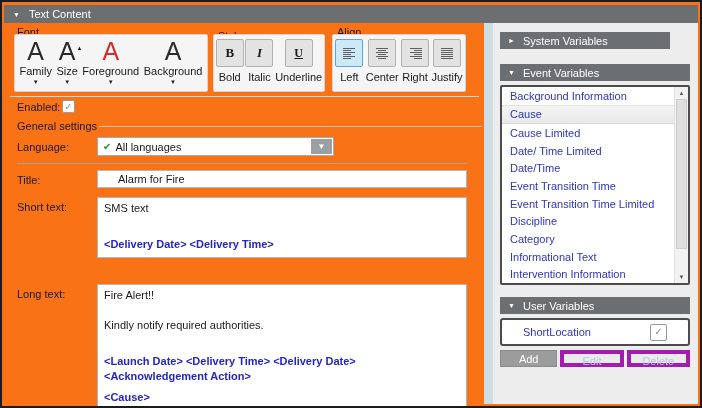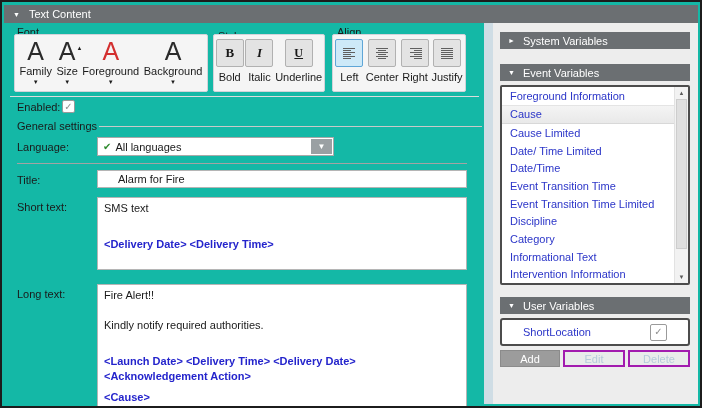--- a/index.html
+++ b/index.html
@@ -1,17 +1,17 @@
 <!DOCTYPE html>
 <html><head>
 <meta charset="utf-8">
 <style>
   html,body{margin:0;padding:0;background:#fff;}
   #app{position:relative;width:702px;height:408px;box-sizing:border-box;
-       border:2px solid #1c1c1c;background:#14b8a6;overflow:hidden;
+       border:2px solid #1c1c1c;background:#f97316;overflow:hidden;
        font-family:"Liberation Sans",sans-serif;font-size:11px;color:#1a1a1a;}
   .abs{position:absolute;box-sizing:border-box;}
 
   
   .titlebar{left:2px;top:3px;right:2px;height:18px;background:#6b6f72;color:#fff;
             display:flex;align-items:center;gap:9px;padding-left:9px;}
   .tri{font-size:7px;line-height:1;}
 
   
   .grouplabel{color:#1a1a1a;}
@@ -66,21 +66,21 @@
         font-size:6px;color:#5a5a5a;}
   .sarr.top{top:0;}
   .sarr.bottom{bottom:0;}
   .sthumb{position:absolute;left:1px;right:1px;top:12px;height:148px;background:#dfdfdf;border:1px solid #cdcdcd;}
   .uvrow{background:#fff;border:2px solid #4c4c4c;border-radius:3px;display:flex;align-items:center;padding:0 21px;}
   .uvname{color:#2b35c8;}
   .uvrow .cb{margin-left:auto;width:15px;height:15px;}
   .uvbtns{display:flex;gap:3px;}
   .uvbtn{flex:1;font-family:"Liberation Sans",sans-serif;font-size:11px;border-radius:0;}
   .uvbtn.add{background:#9c9c9c;color:#fff;border:1px solid #8b8b8b;}
-  .uvbtn.dis{background:#e9eceb;color:#b5cbdb;border:2px solid #a21caf;}
+  .uvbtn.dis{background:#e9eceb;color:#b5cbdb;border:4px solid #a21caf;}
 </style>
 </head>
 <body>
 
 <div id="app">
 
   <div class="abs titlebar">
     <span class="tri">▼</span>
     <span>Text Content</span>
   </div>
@@ -207,52 +207,52 @@
   </div>
 
   <div class="abs" style="left:15px;top:161px;width:450px;height:1px;background:#a3a3a3;"></div>
 
   <span class="abs" style="left:15px;top:172px;">Title:</span>
   <div class="abs input" style="left:95px;top:168px;width:370px;height:18px;">
     <span>Alarm for Fire</span>
   </div>
 
   <span class="abs" style="left:15px;top:199px;">Short text:</span>
-  <div class="abs txtarea" style="left:95px;top:195px;width:370px;height:73px;">
+  <div class="abs txtarea" style="left:95px;top:195px;width:370px;height:61px;">
     <div>SMS text</div>
     <div class="gap"></div>
     <div class="tags">&lt;Delivery Date&gt; &lt;Delivery Time&gt;</div>
   </div>
 
   <span class="abs" style="left:15px;top:286px;">Long text:</span>
   <div class="abs txtarea" style="left:95px;top:282px;width:370px;height:124px;">
     <div>Fire Alert!!</div>
     <div class="gap"></div>
     <div>Kindly notify required authorities.</div>
     <div class="gap"></div>
     <div class="tags">&lt;Launch Date&gt; &lt;Delivery Time&gt; &lt;Delivery Date&gt; &lt;Acknowledgement Action&gt;</div>
     <div class="tags">&lt;Cause&gt;</div>
   </div>
 
   <div class="abs divider" style="left:482px;top:21px;width:9px;bottom:2px;"></div>
   <div class="abs sidebar" style="left:491px;top:21px;right:2px;bottom:2px;"></div>
 
-  <div class="abs secbar" style="left:498px;top:30px;width:190px;height:17px;text-align:center;">
+  <div class="abs secbar" style="left:498px;top:30px;width:170px;height:17px;text-align:center;">
     <span class="tri">►</span>
     <span>System Variables</span>
   </div>
 
   <div class="abs secbar" style="left:498px;top:62px;width:190px;height:17px;">
     <span class="tri">▼</span>
     <span>Event Variables</span>
   </div>
 
   <div class="abs listbox" style="left:498px;top:83px;width:190px;height:200px;">
     <div class="listitems">
-      <div class="li">Foreground Information</div>
+      <div class="li">Background Information</div>
       <div class="li selected">Cause</div>
       <div class="li">Cause Limited</div>
       <div class="li">Date/ Time Limited</div>
       <div class="li">Date/Time</div>
       <div class="li">Event Transition Time</div>
       <div class="li">Event Transition Time Limited</div>
       <div class="li">Discipline</div>
       <div class="li">Category</div>
       <div class="li">Informational Text</div>
       <div class="li">Intervention Information</div>

